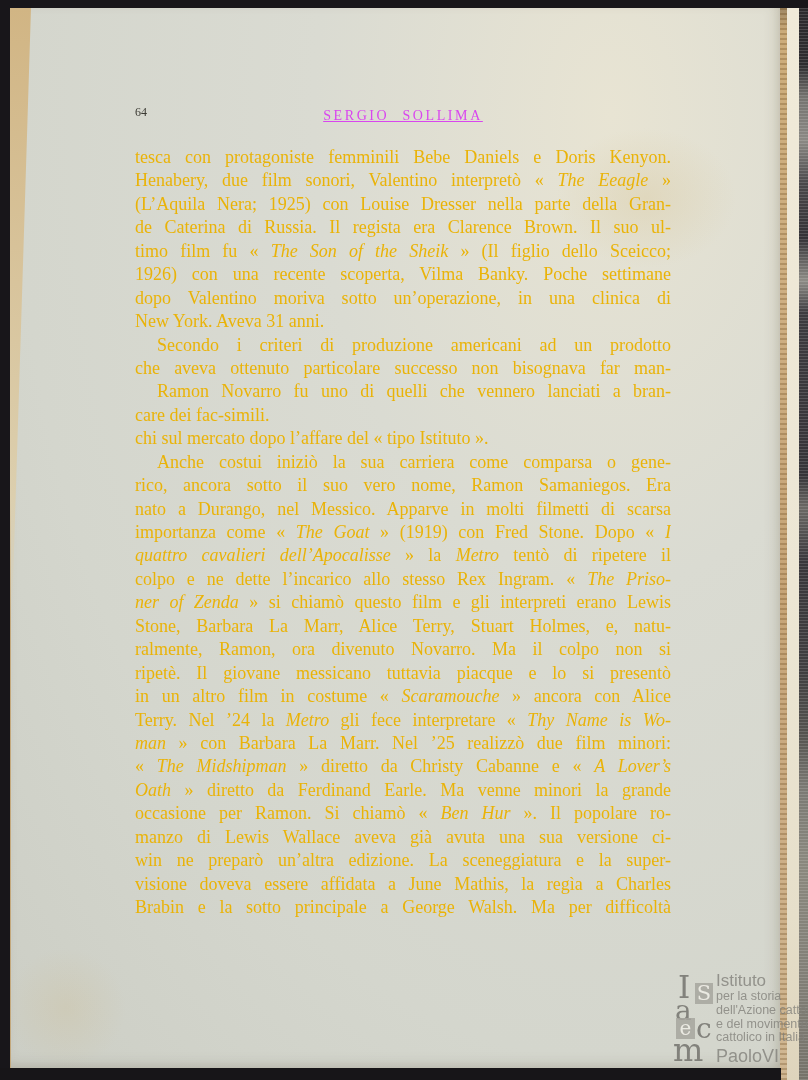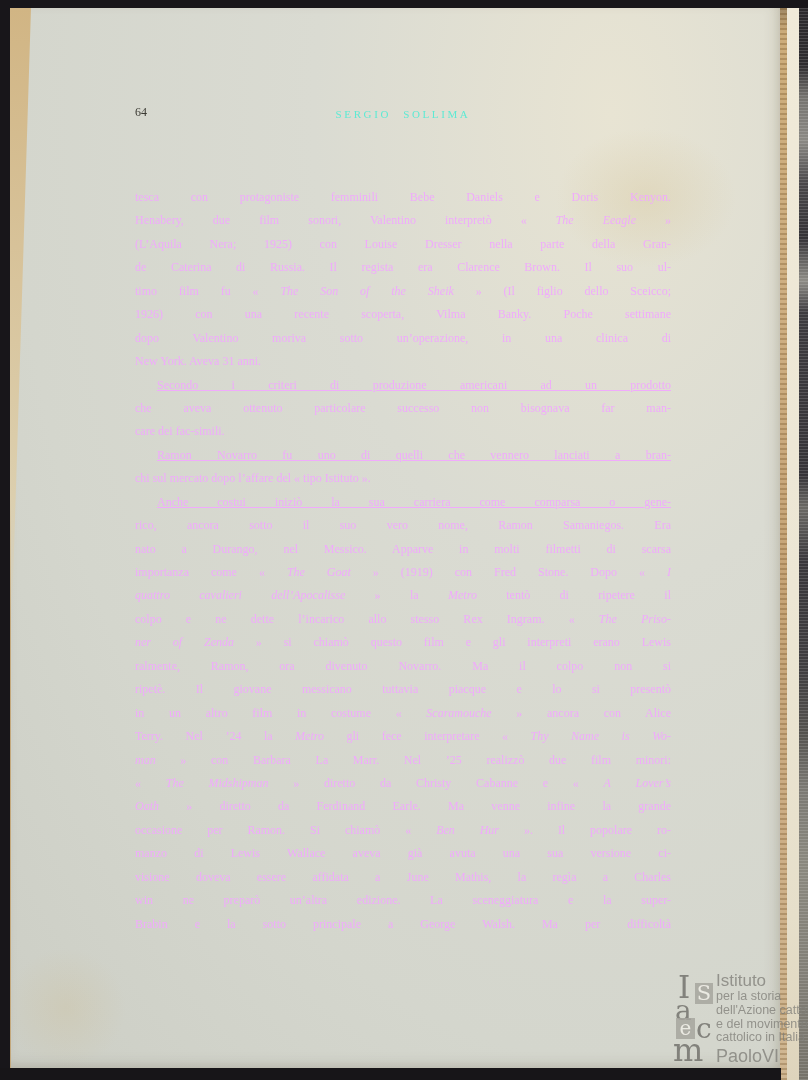--- a/index.html
+++ b/index.html
@@ -55,29 +55,29 @@
     position:absolute; left:10px; top:8px; width:21px; height:610px;
     background:linear-gradient(to bottom,#d1b584 0,#d8c49c 45%,#dccfae 80%,rgba(220,207,174,0) 100%);
     clip-path:polygon(0 0, 100% 0, 9% 100%, 0 100%);
   }
   
   .page-number {
     position:absolute; left:135px; top:105px; font-size:12px; color:#3b3a33;
   }
   .running-header {
     position:absolute; left:135px; top:108px; width:536px; text-align:center;
-    font-size:11px; letter-spacing:2.6px; word-spacing:7px; color:#5eead4;
+    font-size:14px; letter-spacing:2.6px; word-spacing:7px; color:#d946ef;text-decoration:underline;
   }
   .text-block {
     position:absolute; left:135px; top:146px; width:536px;
-    font-size:12px; color:#f0abfc;margin-top:40px;
+    font-size:18px; color:#eab308;
   }
   .line { height:23.45px; line-height:23.45px; overflow:hidden; }
   .line.just { text-align:justify; text-align-last:justify; }
-  .line.indent { text-indent:22px;text-decoration:underline; }
+  .line.indent { text-indent:22px; }
   .it { font-style:italic; }
   
   .stamp {
     position:absolute; left:674px; top:971px; width:160px; height:104px;
     font-family:"Liberation Sans", sans-serif; opacity:.92;
   }
   .stamp-logo { position:absolute; left:0; top:0; width:44px; height:104px;
     font-family:"DejaVu Serif", serif; color:rgba(104,103,98,.82); }
   .stamp-logo .lt { position:absolute; line-height:1; }
   .lt-I { left:4px;  top:1px;  font-size:31px; }
@@ -119,41 +119,42 @@
       <div class="line just"><span>tesca con protagoniste femminili Bebe Daniels e Doris Kenyon.</span></div>
       <div class="line just"><span>Henabery, due film sonori, Valentino interpretò « </span><span class="it">The Eeagle</span><span> »</span></div>
       <div class="line just"><span>(L’Aquila Nera; 1925) con Louise Dresser nella parte della Gran-</span></div>
       <div class="line just"><span>de Caterina di Russia. Il regista era Clarence Brown. Il suo ul-</span></div>
       <div class="line just"><span>timo film fu « </span><span class="it">The Son of the Sheik</span><span> » (Il figlio dello Sceicco;</span></div>
       <div class="line just"><span>1926) con una recente scoperta, Vilma Banky. Poche settimane</span></div>
       <div class="line just"><span>dopo Valentino moriva sotto un’operazione, in una clinica di</span></div>
       <div class="line"><span>New York. Aveva 31 anni.</span></div>
       <div class="line just indent"><span>Secondo i criteri di produzione americani ad un prodotto</span></div>
       <div class="line just"><span>che aveva ottenuto particolare successo non bisognava far man-</span></div>
+      <div class="line just indent"><span>Ramon Novarro fu uno di quelli che vennero lanciati a bran-</span></div>
       <div class="line"><span>care dei fac-simili.</span></div>
-      <div class="line just indent"><span>Ramon Novarro fu uno di quelli che vennero lanciati a bran-</span></div>
       <div class="line"><span>chi sul mercato dopo l’affare del « tipo Istituto ».</span></div>
       <div class="line just indent"><span>Anche costui iniziò la sua carriera come comparsa o gene-</span></div>
       <div class="line just"><span>rico, ancora sotto il suo vero nome, Ramon Samaniegos. Era</span></div>
       <div class="line just"><span>nato a Durango, nel Messico. Apparve in molti filmetti di scarsa</span></div>
       <div class="line just"><span>importanza come « </span><span class="it">The Goat</span><span> » (1919) con Fred Stone. Dopo « </span><span class="it">I</span></div>
       <div class="line just"><span class="it">quattro cavalieri dell’Apocalisse</span><span> » la </span><span class="it">Metro</span><span> tentò di ripetere il</span></div>
       <div class="line just"><span>colpo e ne dette l’incarico allo stesso Rex Ingram. « </span><span class="it">The Priso-</span></div>
       <div class="line just"><span class="it">ner of Zenda</span><span> » si chiamò questo film e gli interpreti erano Lewis</span></div>
+      <div class="line just"><span>Stone, Barbara La Marr, Alice Terry, Stuart Holmes, e, natu-</span></div>
       <div class="line just"><span>ralmente, Ramon, ora divenuto Novarro. Ma il colpo non si</span></div>
       <div class="line just"><span>ripetè. Il giovane messicano tuttavia piacque e lo si presentò</span></div>
       <div class="line just"><span>in un altro film in costume « </span><span class="it">Scaramouche</span><span> » ancora con Alice</span></div>
       <div class="line just"><span>Terry. Nel ’24 la </span><span class="it">Metro</span><span> gli fece interpretare « </span><span class="it">Thy Name is Wo-</span></div>
       <div class="line just"><span class="it">man</span><span> » con Barbara La Marr. Nel ’25 realizzò due film minori:</span></div>
       <div class="line just"><span>« </span><span class="it">The Midshipman</span><span> » diretto da Christy Cabanne e « </span><span class="it">A Lover’s</span></div>
-      <div class="line just"><span class="it">Oath</span><span> » diretto da Ferdinand Earle. Ma venne infine la grande</span></div>
+      <div class="line just"><span class="it">Oath</span><span> » diretto da Ferdinand Earle. Ma venne minori la grande</span></div>
       <div class="line just"><span>occasione per Ramon. Si chiamò « </span><span class="it">Ben Hur</span><span> ». Il popolare ro-</span></div>
       <div class="line just"><span>manzo di Lewis Wallace aveva già avuta una sua versione ci-</span></div>
+      <div class="line just"><span>win ne preparò un’altra edizione. La sceneggiatura e la super-</span></div>
       <div class="line just"><span>visione doveva essere affidata a June Mathis, la regìa a Charles</span></div>
-      <div class="line just"><span>win ne preparò un’altra edizione. La sceneggiatura e la super-</span></div>
       <div class="line just"><span>Brabin e la sotto principale a George Walsh. Ma per difficoltà</span></div>
     </div>
 
   <div class="stamp">
     <div class="stamp-logo">
       <span class="lt lt-I">I</span>
       <span class="sq sq-S">S</span>
       <span class="lt lt-a">a</span>
       <span class="lt lt-c">c</span>
       <span class="sq sq-e">e</span>

